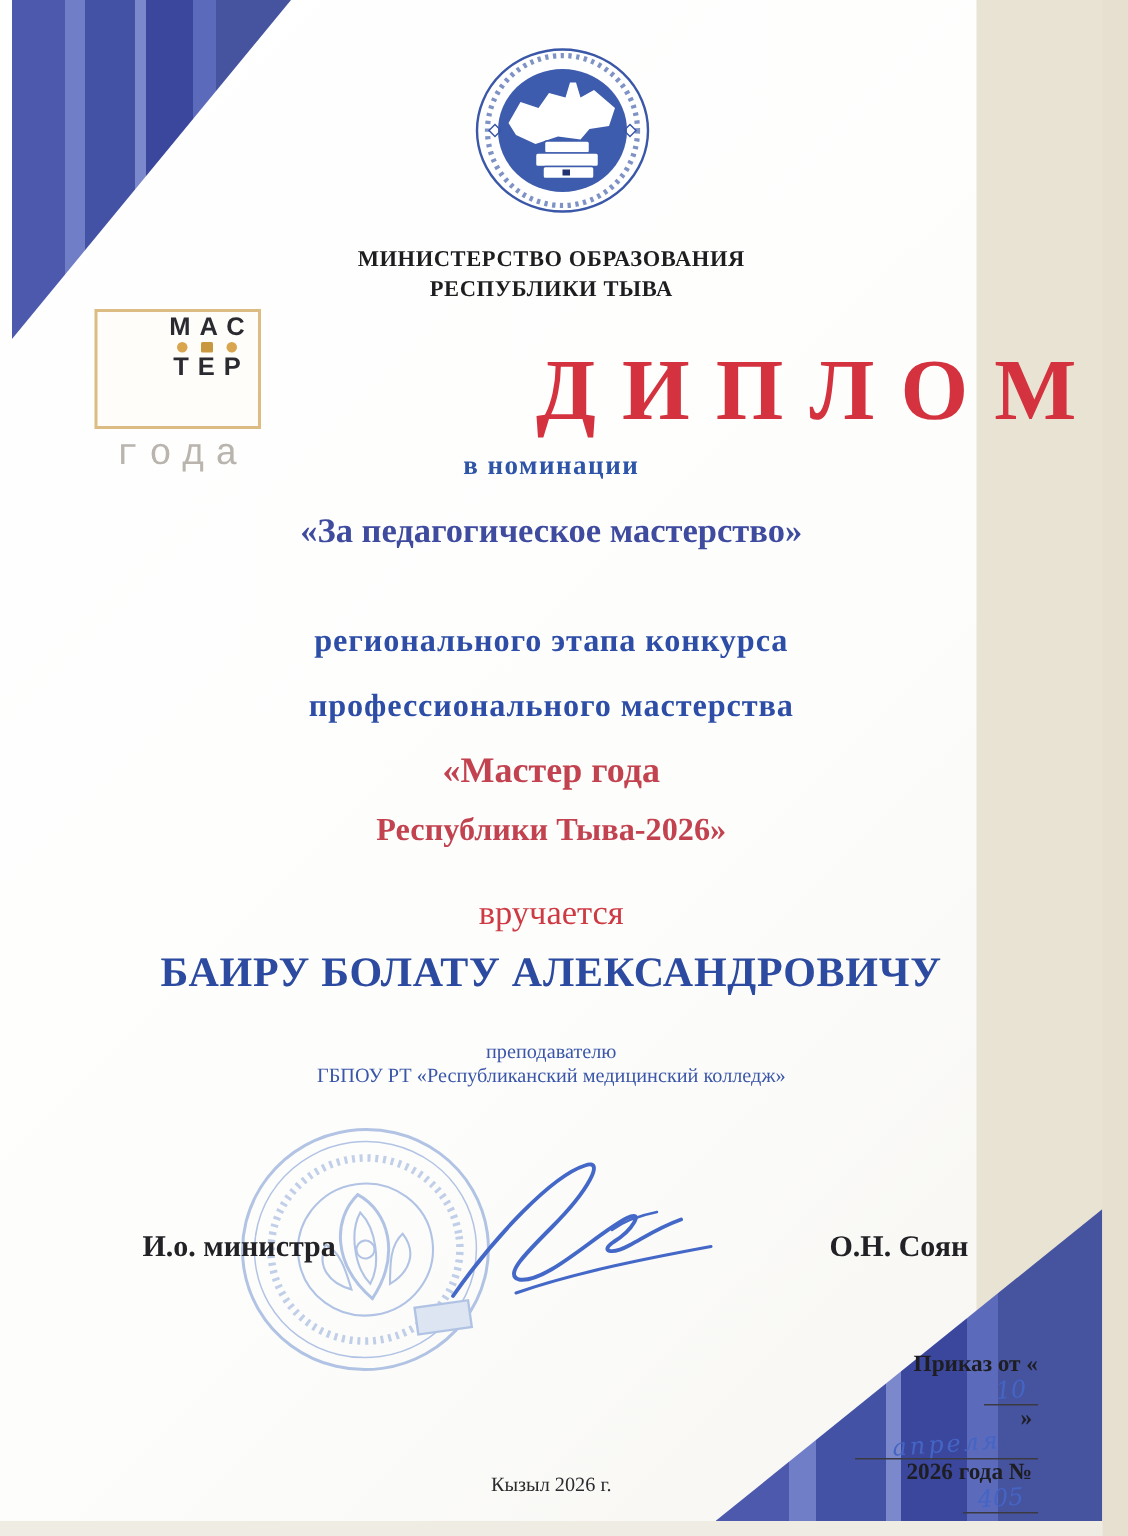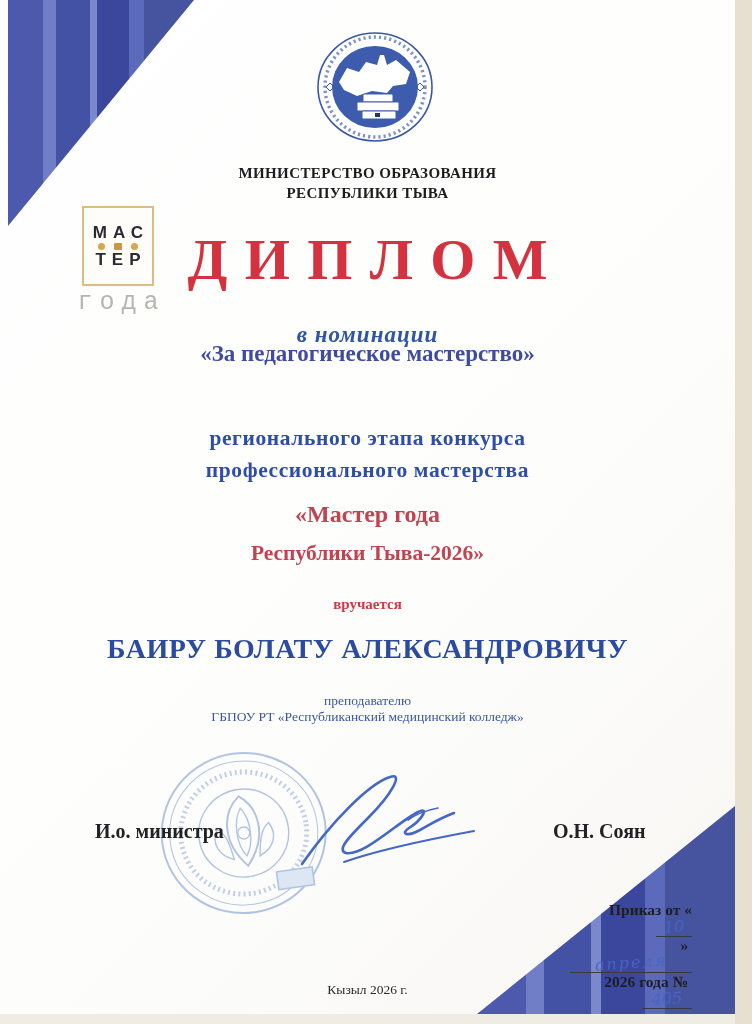--- a/index.html
+++ b/index.html
@@ -2,21 +2,21 @@
 <html><head>
 <meta charset="utf-8">
 <style>
   html,body{margin:0;padding:0;}
   body{
     width:752px;height:1024px;position:relative;overflow:hidden;
     background:#e9e3d4;
     font-family:"Liberation Serif","DejaVu Serif",serif;
   }
   .page{
-    position:absolute;left:0;top:0;width:735px;height:1014px;
+    position:absolute;left:0;top:0;width:651px;height:1014px;
     background:linear-gradient(135deg,#ffffff 0%,#fdfdfc 60%,#f7f6f2 100%);
   }
   .photo-edge-right{position:absolute;right:0;top:0;width:17px;height:1024px;background:#e7e0d0;}
   .photo-edge-bottom{position:absolute;left:0;bottom:0;width:735px;height:10px;background:#efece3;}
 
   
   .tri{position:absolute;}
   .tri-stripes{
     width:100%;height:100%;
     background:linear-gradient(90deg,
@@ -36,45 +36,46 @@
   .center{position:absolute;left:0;width:735px;text-align:center;}
 
   .emblem{position:absolute;left:314px;top:30px;}
 
   .ministry{top:163px;color:#1d1d20;font-weight:bold;font-size:15px;line-height:1.35;letter-spacing:.4px;}
 
   
   .mlogo{position:absolute;left:63px;top:206px;width:110px;text-align:center;}
   .mlogo-box{
     width:68px;height:76px;margin:0 auto;border:2px solid #dcbc82;background:#fffdf9;
-    display:flex;flex-direction:column;justify-content:center;align-items:center;
+    display:flex;flex-direction:column;justify-content:flex-start;align-items:center;
     font-family:"Liberation Sans","DejaVu Sans",sans-serif;
+    padding-left:39px;
   }
   .mlogo-row{font-size:17px;font-weight:bold;color:#2a2a30;letter-spacing:6px;padding-left:6px;}
   .mlogo-dots{display:flex;gap:9px;align-items:center;}
   .mlogo-dots i{display:block;width:7px;height:7px;border-radius:50%;background:#d9a54f;}
   .mlogo-dots i.sq{border-radius:1px;width:8px;height:7px;background:#c99740;}
   .mlogo-caption{
     margin-top:2px;font-family:Liberation Mono, monospace;
     font-size:25px;color:#b9b4ad;letter-spacing:7px;padding-left:7px;font-weight:400;text-align:center;
   }
 
   .diploma-title{
     top:226px;color:#d3323e;font-weight:bold;font-size:58px;
-    letter-spacing:.30em;padding-left:.30em;box-sizing:border-box;
-  }
-  .nomination-label{top:322px;color:#2f55a8;font-weight:bold;font-size:23px;letter-spacing:1px;font-style:italic;}
+    letter-spacing:.30em;padding-left:.30em;box-sizing:border-box;text-align:right;
+  }
+  .nomination-label{top:300px;color:#2f55a8;font-weight:bold;font-size:18px;letter-spacing:1px;}
   .nomination-value{top:341px;color:#3f4b9f;font-weight:bold;font-size:23px;}
 
-  .contest1{top:426px;color:#2d4da6;font-weight:bold;font-size:21.5px;letter-spacing:.6px;}
+  .contest1{top:415px;color:#2d4da6;font-weight:bold;font-size:21.5px;letter-spacing:.6px;}
   .contest2{top:458px;color:#2d4da6;font-weight:bold;font-size:21.5px;letter-spacing:.6px;}
   .cname1{top:501px;color:#c2434f;font-weight:bold;font-size:24px;}
   .cname2{top:541px;color:#c2434f;font-weight:bold;font-size:21.5px;}
 
-  .awarded{top:596px;color:#ce3a44;font-weight:bold;font-size:15px;}
+  .awarded{top:596px;color:#ce3a44;font-weight:normal;font-size:23px;}
   .recipient{top:633px;color:#2b4aa0;font-weight:bold;font-size:28px;letter-spacing:.5px;}
   .rposition{top:693px;color:#3a56a8;font-size:13.5px;}
   .rorg{top:709px;color:#3a56a8;font-size:13.5px;}
 
   .stamp{position:absolute;left:155px;top:748px;opacity:.68;transform:rotate(-8deg);}
   .signature{position:absolute;left:288px;top:768px;}
   .signer-title{position:absolute;left:95px;top:820px;color:#222226;font-weight:bold;font-size:20px;}
   .signer-name{position:absolute;left:517px;top:820px;color:#222226;font-weight:bold;font-size:20px;margin-left:36px;}
 
   .order-line{

